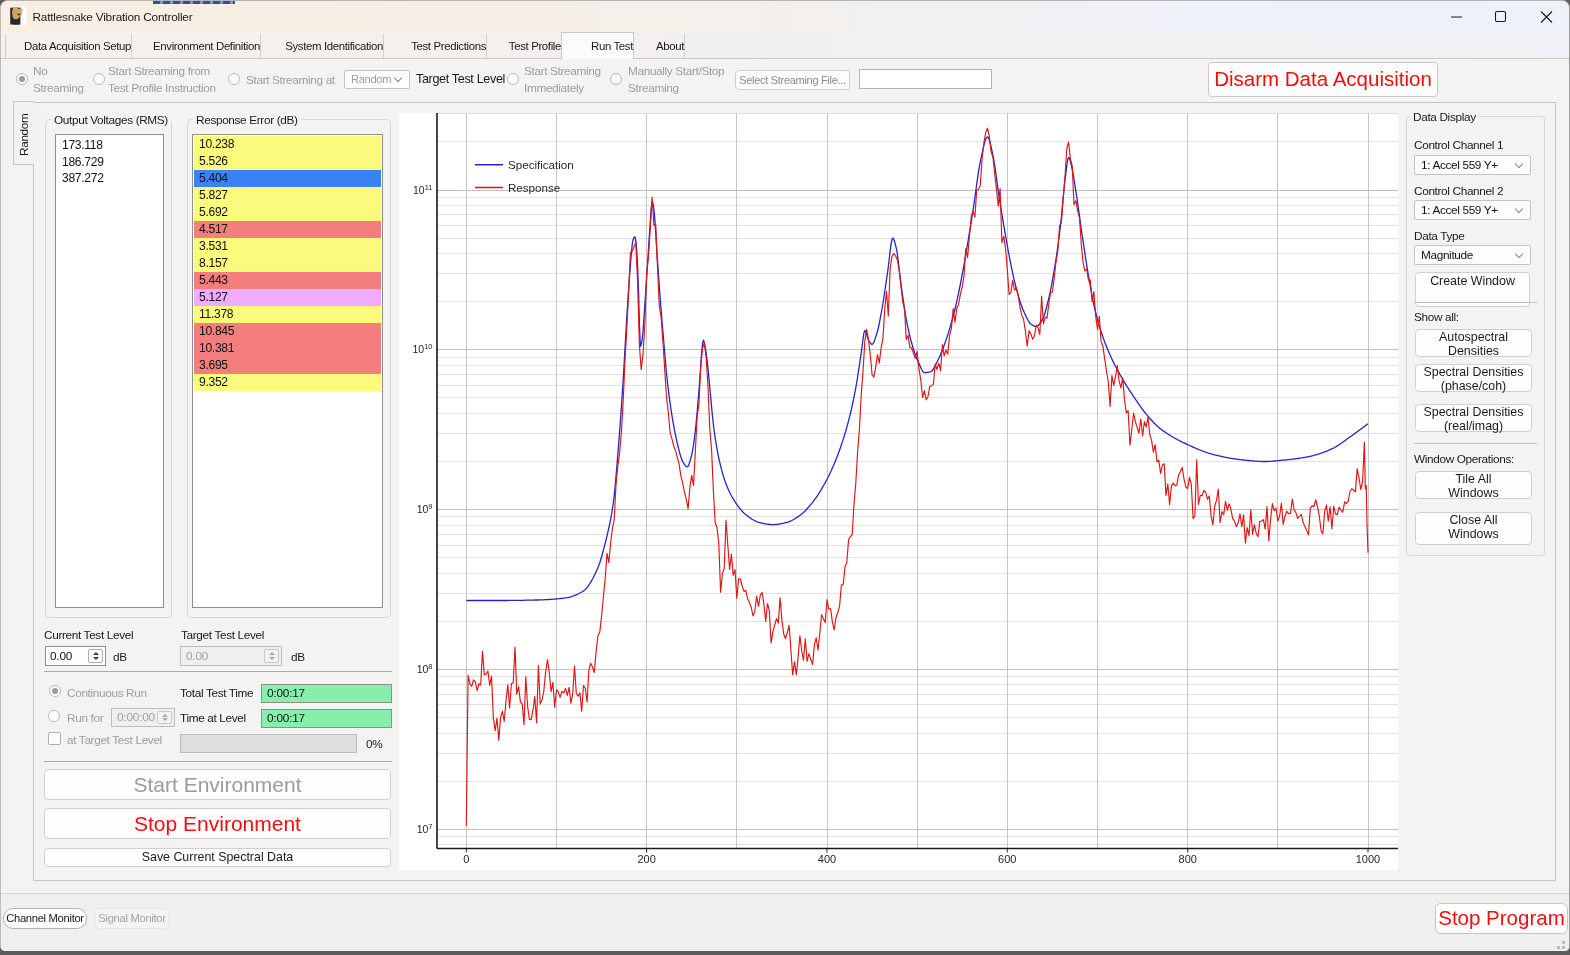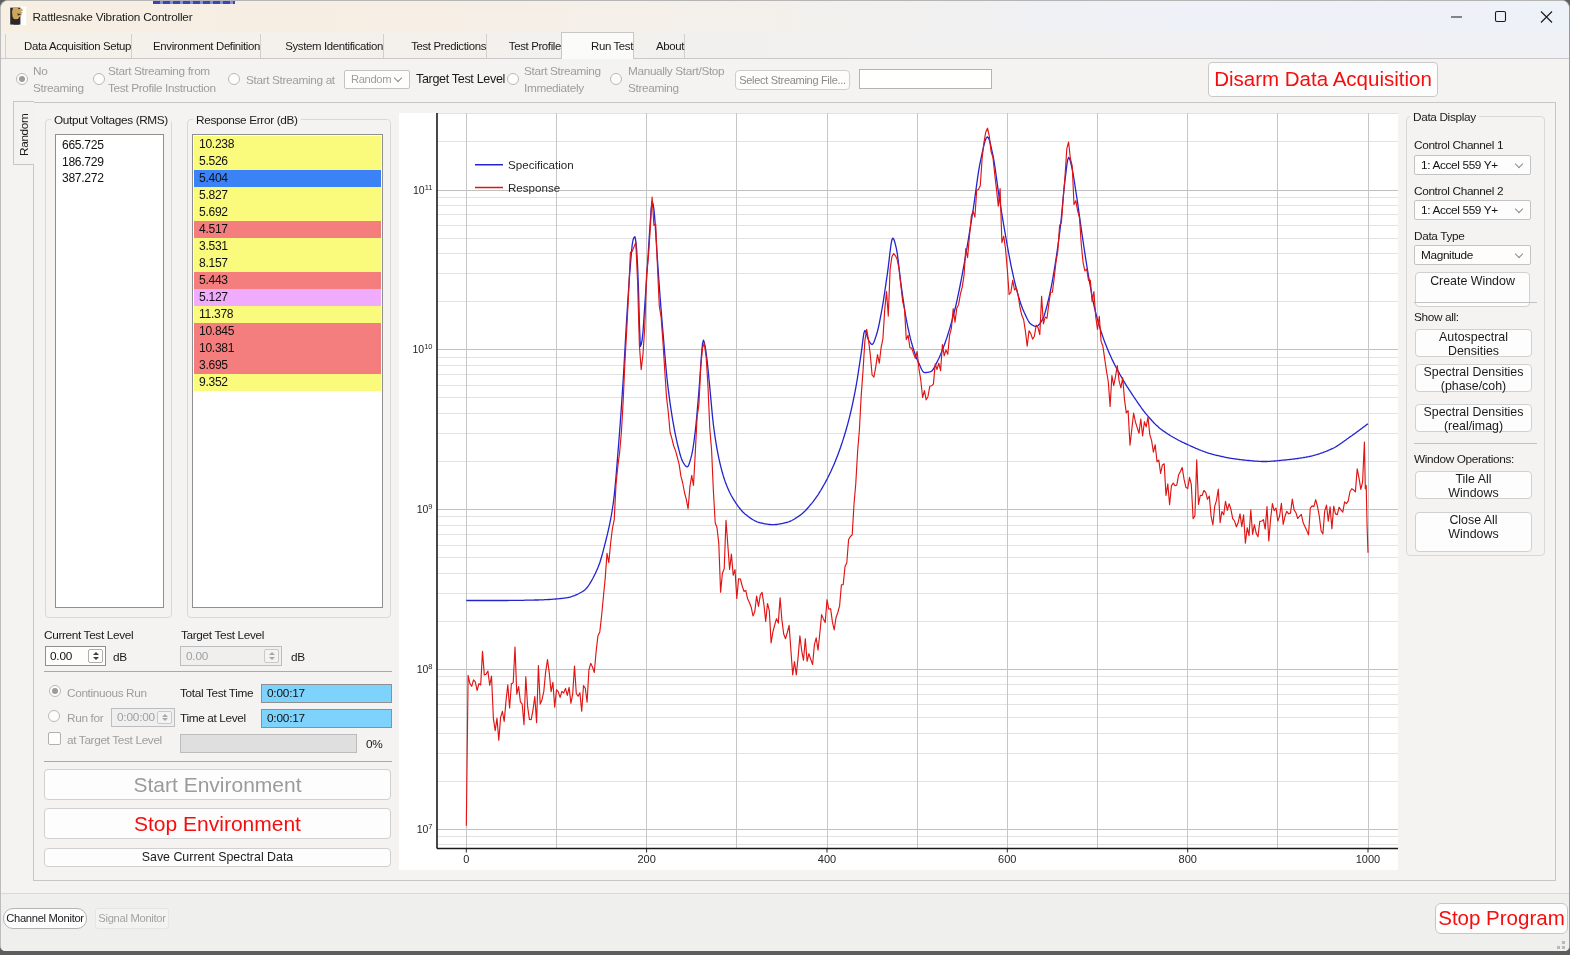--- a/index.html
+++ b/index.html
@@ -27,21 +27,21 @@
 .glabel{position:absolute;font-size:11.8px;letter-spacing:-0.35px;color:#1a1a1a;background:#f4f3f1;padding:0 3px;white-space:nowrap}
 .lbox{background:#fff;border:1px solid #8f8f8f}
 .li{position:absolute;left:1px;right:1px;font-size:12.1px;letter-spacing:-0.3px;color:#111;padding-left:5px}
 .spin{background:#fdfdfd;border:1px solid #8f8f8f;font-size:11.8px;letter-spacing:-0.2px;color:#111;white-space:nowrap}
 .spin.dis{background:#f0efef;color:#a0a0a0;border-color:#bdbdbd}
 .sar{position:absolute;right:2px;top:2px;bottom:2px;width:15px;border:1px solid #aeaeae;border-radius:2px;background:#fdfdfd}
 .sar::before{content:"";position:absolute;left:3.5px;top:2px;border-left:3px solid transparent;border-right:3px solid transparent;border-bottom:3.5px solid #3c3c3c}
 .sar::after{content:"";position:absolute;left:3.5px;bottom:2px;border-left:3px solid transparent;border-right:3px solid transparent;border-top:3.5px solid #3c3c3c}
 .sar.g::before{border-bottom-color:#a8a8a8}
 .sar.g::after{border-top-color:#a8a8a8}
-.field{background:#7dd3fc;border:1px solid #8f8f8f;font-size:11.8px;letter-spacing:-0.2px;color:#111}
+.field{background:#86efac;border:1px solid #8f8f8f;font-size:11.8px;letter-spacing:-0.2px;color:#111}
 .sep{background:#a9a9a9;height:1px}
 #bottomline{left:0;top:892px;width:1570px;height:1px;background:#d8d8d8}
 #dock{left:0;top:893px;width:1570px;height:58px;background:#efefee}
 .grip{position:absolute;width:3px;height:3px;background:#b9b9b9}
 </style></head><body>
 <div id="win">
 <div class="abs" id="titlebar"></div>
 <div class="abs" id="blueres"></div>
 <svg class="abs" style="left:8px;top:5px" width="18" height="20" viewBox="0 0 18 20">
 <rect x="0.8" y="0.8" width="16.4" height="18.4" fill="#ffffff"></rect>
@@ -84,21 +84,21 @@
 <div class="abs" style="left:1207px;top:61px;width:230px;height:35px;border:1px solid #c9c9c9;border-radius:4px;background:#fdfdfd;text-align:center;line-height:32px;font-size:20.5px;color:#f60d0d">Disarm Data Acquisition</div>
 
 <div class="abs" id="pane"></div>
 <div class="abs" id="vtab">
       <span>Random</span>
     </div>
 
 <div class="abs gbox" style="left:44px;top:118px;width:127px;height:499px"></div>
 <div class="glabel" style="left:50px;top:112px">Output Voltages (RMS)</div>
 <div class="abs lbox" style="left:54px;top:133px;width:109px;height:474px">
-<div class="li" style="top:3px">665.725</div>
+<div class="li" style="top:3px">173.118</div>
 <div class="li" style="top:19.5px">186.729</div>
 <div class="li" style="top:36px">387.272</div>
 </div>
 
 <div class="abs gbox" style="left:186px;top:118px;width:204px;height:499px"></div>
 <div class="glabel" style="left:192px;top:112px">Response Error (dB)</div>
 <div class="abs lbox" style="left:191px;top:133px;width:191px;height:474px" id="errlist">
       <div class="li" style="top:1px;height:17px;line-height:17px;background:#fafa7d">10.238</div>
       <div class="li" style="top:18px;height:17px;line-height:17px;background:#fafa7d">5.526</div>
       <div class="li" style="top:35px;height:17px;line-height:17px;background:#3b82f6">5.404</div>
@@ -234,21 +234,21 @@
 <div class="combo abs" style="left:1413px;top:244px;width:117px;height:20px;line-height:18px;padding-left:6px;color:#111">Magnitude<span class="cv"></span></div>
 <div class="btn abs" style="left:1414px;top:271px;width:115px;height:35px;line-height:17px;font-size:12.4px">Create Window</div>
 <div class="abs sep" style="left:1413px;top:301px;width:123px;background:#c2c2c2"></div>
 <div class="blab abs" style="left:1413px;top:309px">Show all:</div>
 <div class="btn abs" style="left:1414px;top:328px;width:117px;height:28px;font-size:12.4px;line-height:13.5px;padding-top:1px">Autospectral<br>Densities</div>
 <div class="btn abs" style="left:1414px;top:363px;width:117px;height:28px;font-size:12.4px;line-height:13.5px;padding-top:1px">Spectral Densities<br>(phase/coh)</div>
 <div class="btn abs" style="left:1414px;top:403px;width:117px;height:28px;font-size:12.4px;line-height:13.5px;padding-top:1px">Spectral Densities<br>(real/imag)</div>
 <div class="abs sep" style="left:1413px;top:442px;width:123px;background:#c2c2c2"></div>
 <div class="blab abs" style="left:1413px;top:451px">Window Operations:</div>
 <div class="btn abs" style="left:1414px;top:470px;width:117px;height:28px;font-size:12.4px;line-height:13.5px;padding-top:1px">Tile All<br>Windows</div>
-<div class="btn abs" style="left:1414px;top:511px;width:117px;height:40px;font-size:12.4px;line-height:13.5px;padding-top:1px">Close All<br>Windows</div>
+<div class="btn abs" style="left:1414px;top:511px;width:117px;height:33px;font-size:12.4px;line-height:13.5px;padding-top:1px">Close All<br>Windows</div>
 
 <div class="abs" id="bottomline"></div>
 <div class="abs" id="dock"></div>
 <div class="btn abs" style="left:2px;top:907px;width:84px;height:21px;line-height:19px;font-size:11.2px;letter-spacing:-0.3px;border-color:#b5b5b5;border-radius:10px">Channel Monitor</div>
 <div class="abs" style="left:94px;top:907px;width:74px;height:21px;line-height:19px;font-size:11.2px;letter-spacing:-0.3px;white-space:nowrap;text-align:center;color:#a2a2a2;background:#f3f3f2;border:1px solid #e5e5e4;border-radius:3px">Signal Monitor</div>
 <div class="abs" style="left:1434px;top:902px;width:133px;height:31px;background:#fdfdfd;border:1px solid #c6c6c6;border-radius:6px;text-align:center;line-height:28px;font-size:20.5px;color:#f60d0d">Stop Program</div>
 <div class="grip" style="left:1561px;top:945px"></div>
 <div class="grip" style="left:1556px;top:945px"></div>
 <div class="grip" style="left:1561px;top:940px"></div>
 

